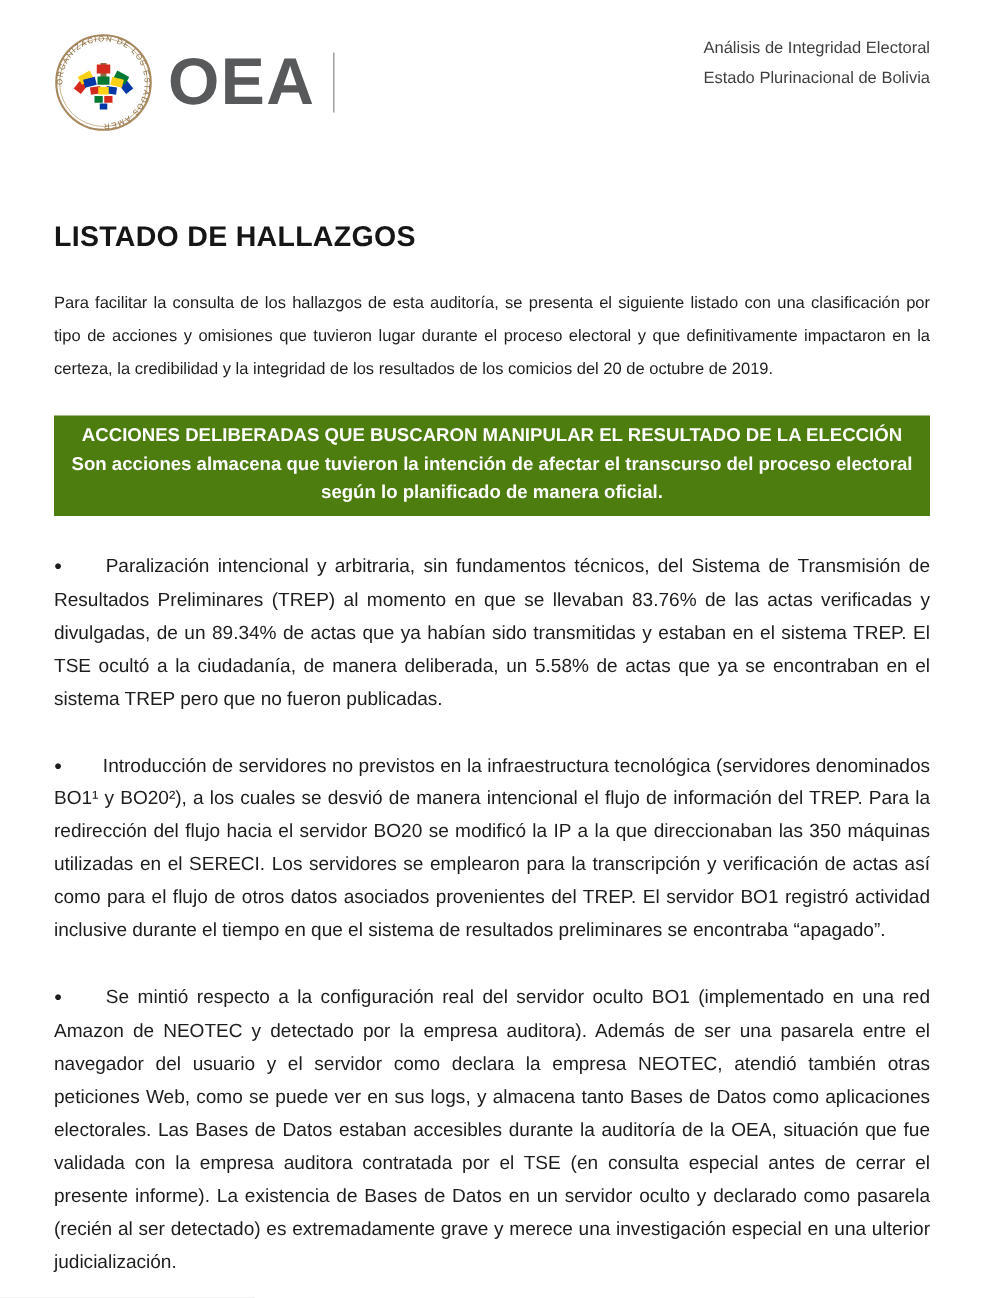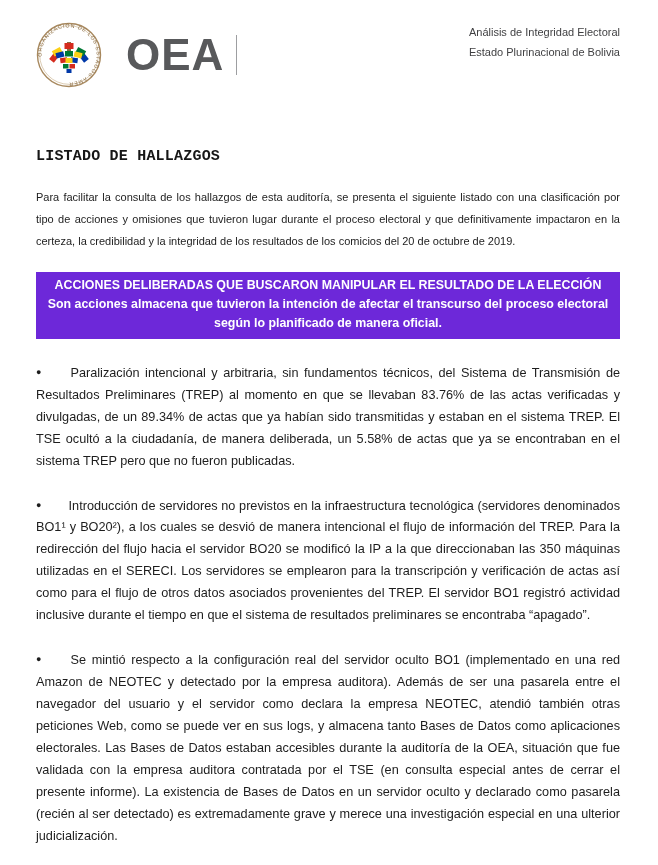--- a/index.html
+++ b/index.html
@@ -25,21 +25,21 @@
     height: 72px;
   }
   .logo-group { display: flex; align-items: center; }
   .seal { width: 66px; height: 66px; flex: 0 0 auto; }
   .wordmark {
     font-size: 44px;
     font-weight: bold;
     letter-spacing: 1px;
     color: #58595b;
     line-height: 66px;
-    margin-left: 24px;
+    margin-left: 10px;
   }
   .logo-divider {
     width: 1px;
     height: 40px;
     background: #9d9ea1;
     margin: 0 11px 0 12px;
     align-self: center;
   }
   .tagline {
     align-self: center;
@@ -50,37 +50,36 @@
   .doc-info {
     text-align: right;
     font-size: 11px;
     line-height: 20px;
     color: #3f3f41;
   }
 
   
   .section-title {
     margin-top: 54px;
-    font-size: 15px;
+    font-size: 19px;
     font-weight: bold;
     color: #161616;
     letter-spacing: 0.2px;
-    font-family: Liberation Mono, monospace;
   }
   .intro {
     margin-top: 21px;
     font-size: 11px;
     line-height: 22px;
     text-align: justify;
     color: #1d1d1d;
   }
 
   .alert-banner {
     margin-top: 20px;
-    background: #6d28d9;
+    background: #4d7c0f;
     color: #ffffff;
     text-align: center;
     font-weight: bold;
     font-size: 12.4px;
     line-height: 19px;
     padding: 4px 10px 6px 10px;
   }
   .alert-banner .banner-subtitle { margin-top: 0; }
 
   .bullet-para {

